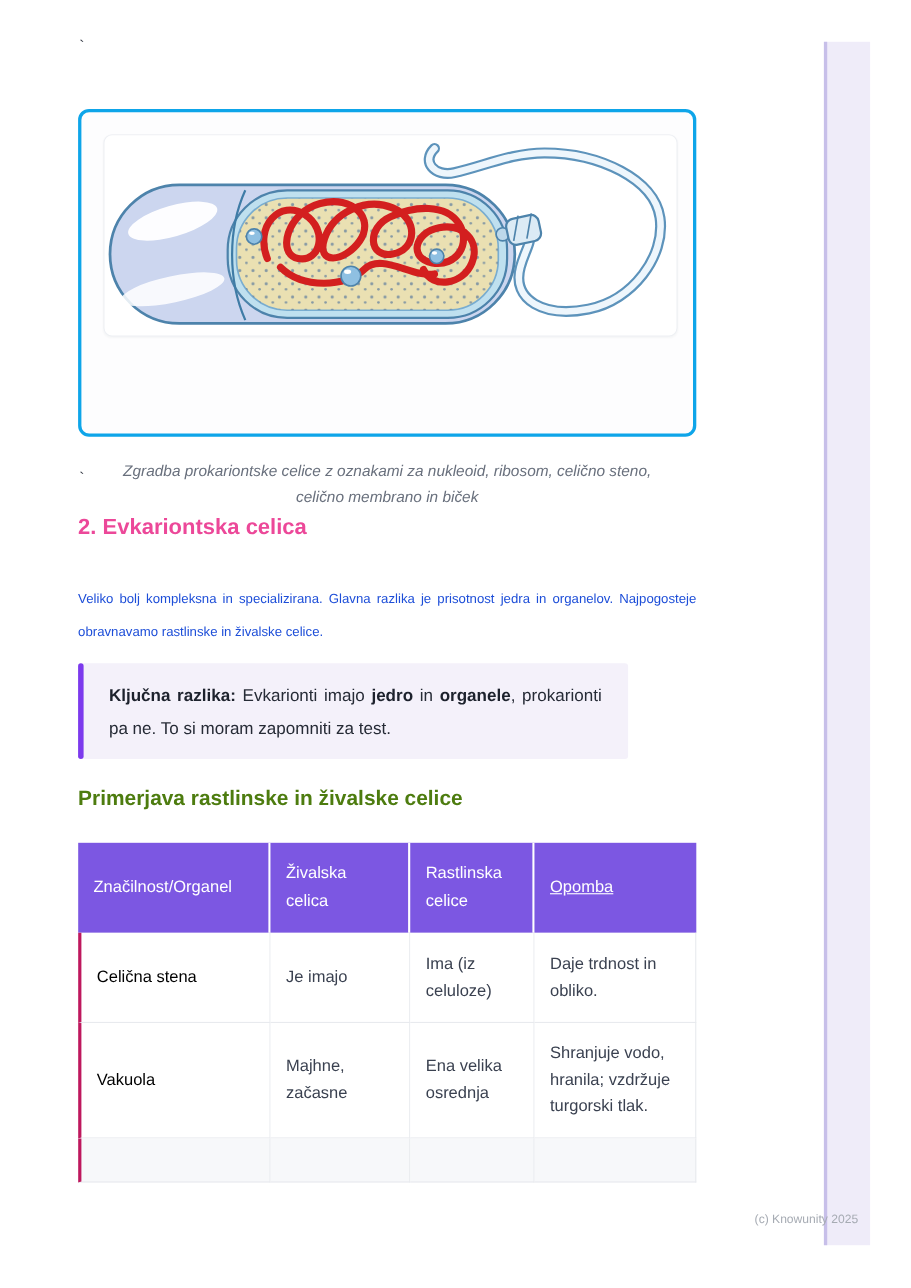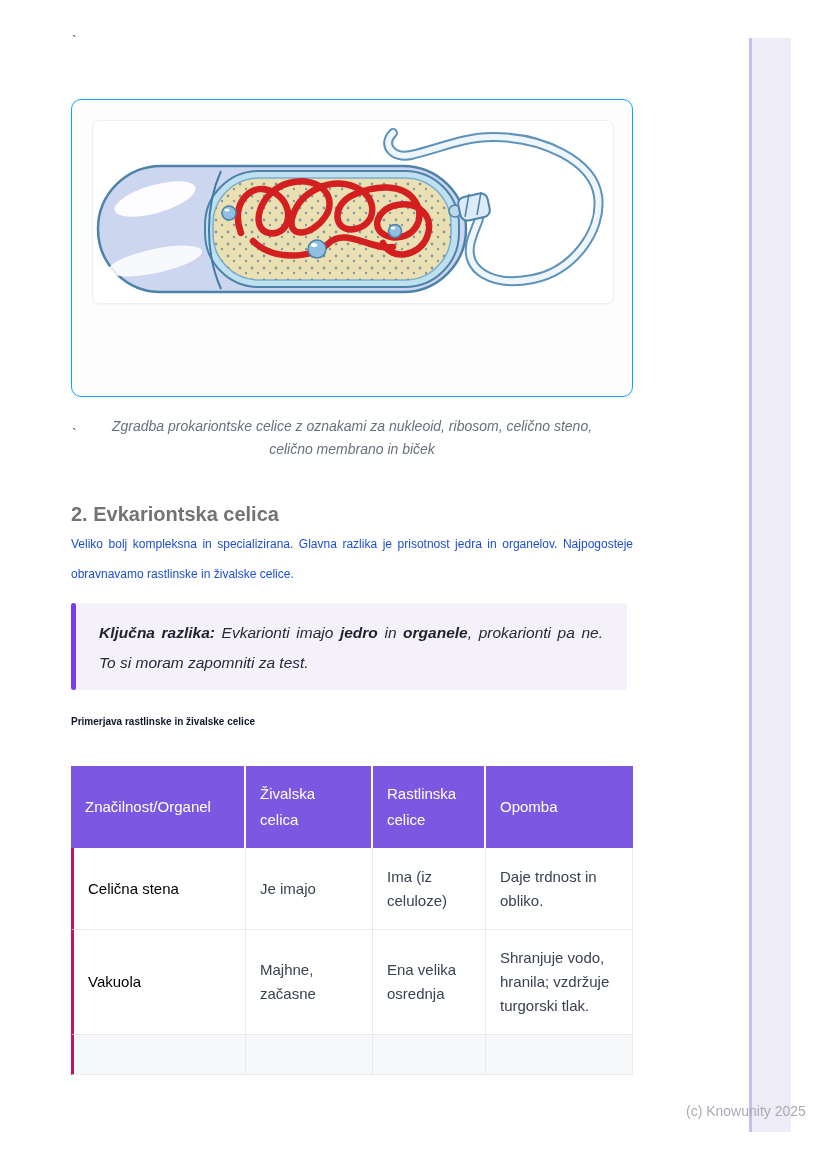--- a/index.html
+++ b/index.html
@@ -5,61 +5,61 @@
   html,body{margin:0;padding:0;background:#fff;}
   .page{position:relative;width:828px;height:1171px;background:#ffffff;overflow:hidden;
         font-family:"Liberation Sans",sans-serif;color:#333a46;}
 
   .tick{position:absolute;left:72px;font-size:14px;color:#3a3f4a;}
   .tick1{top:33px;}
   .tick2{top:426px;}
 
   
   .figure-card{position:absolute;left:71px;top:99px;width:562px;height:298px;box-sizing:border-box;
-               background:#fdfdfe;border:1px solid #0ea5e9;border-radius:10px;}
+               background:#fdfdfe;border:3px solid #0ea5e9;border-radius:10px;}
   .figure-image{position:absolute;left:20px;top:20px;width:520px;height:182px;background:#ffffff;
                 border:1px solid #eef0f4;border-radius:8px;box-shadow:0 1px 2px rgba(30,40,60,.04);overflow:hidden;}
   .figure-caption{position:absolute;left:30px;right:30px;top:315px;text-align:center;
                   font-style:italic;font-size:14px;line-height:23px;color:#69707d;}
 
   
-  .h2{position:absolute;left:71px;top:503px;width:562px;font-size:20px;font-weight:700;color:#737373;}
+  .h2{position:absolute;left:71px;top:468px;width:562px;font-size:20px;font-weight:700;color:#ec4899;}
   .para{position:absolute;left:71px;top:529px;width:562px;font-size:12px;line-height:30px;
         text-align:justify;color:#1d4ed8;}
 
   
-  .callout{position:absolute;left:71px;top:603px;width:556px;height:87px;box-sizing:border-box;
-           background:#f4f1fa;border-radius:3px;font-style:italic;}
+  .callout{position:absolute;left:71px;top:603px;width:500px;height:87px;box-sizing:border-box;
+           background:#f4f1fa;border-radius:3px;}
   .callout-bar{position:absolute;left:0;top:0;bottom:0;width:5px;background:#7c3aed;border-radius:3px;}
   .callout-text{position:absolute;left:28px;right:24px;top:15px;font-size:15.5px;line-height:30px;
                 text-align:justify;color:#262b36;}
   .bold{font-weight:700;color:#1d222d;}
 
-  .sub-heading{position:absolute;left:71px;top:716px;width:562px;font-size:10px;font-weight:700;color:#0f172a;}
+  .sub-heading{position:absolute;left:71px;top:716px;width:562px;font-size:19px;font-weight:700;color:#4d7c0f;}
 
   
   .table-wrap{position:absolute;left:71px;top:766px;width:680px;height:367px;overflow:hidden;}
   table.cmp{border-collapse:separate;border-spacing:0;width:562px;table-layout:fixed;}
   .cmp th{background:#7c57e2;color:#ffffff;font-weight:500;font-size:15px;line-height:26px;
           text-align:left;vertical-align:middle;padding:14px 14px;box-sizing:border-box;
           border-right:2px solid #ffffff;height:82px;}
-  .cmp th:last-child{border-right:none;}
+  .cmp th:last-child{border-right:none;text-decoration:underline;}
   .cmp td{font-size:15px;line-height:24px;color:#3a4150;vertical-align:middle;padding:16px 14px;
           box-sizing:border-box;border-right:1px solid #e8eaee;border-bottom:1px solid #e8eaee;
           background:#ffffff;}
   .cmp td:first-child{border-left:3px solid #be185d;font-weight:400;color:#000000;}
   .cmp tr.stripe td{background:#f7f8fa;}
   .cmp tr.cut td{height:40px;background:#f7f8fa;}
   .col1{width:175px;} .col2{width:127px;} .col3{width:113px;} .col4{width:147px;}
   .cmp tr.r1 td{height:82px;} .cmp tr.r2 td{height:81px;} .cmp tr.r3 td{height:105px;}
 
   
   .side-bar{position:absolute;left:749px;top:38px;width:39px;height:1094px;background:#efecf9;
             border-left:3px solid #c7bfe9;z-index:1;}
-  .watermark{position:absolute;left:686px;top:1103px;font-size:14px;color:#a6abb3;z-index:2;white-space:nowrap;}
+  .watermark{position:absolute;left:686px;top:1103px;font-size:11px;color:#a6abb3;z-index:2;white-space:nowrap;}
 
   svg{display:block;}
 </style>
 </head>
 <body>
 
 <div class="page">
 
   <span class="tick tick1">`</span>
 

